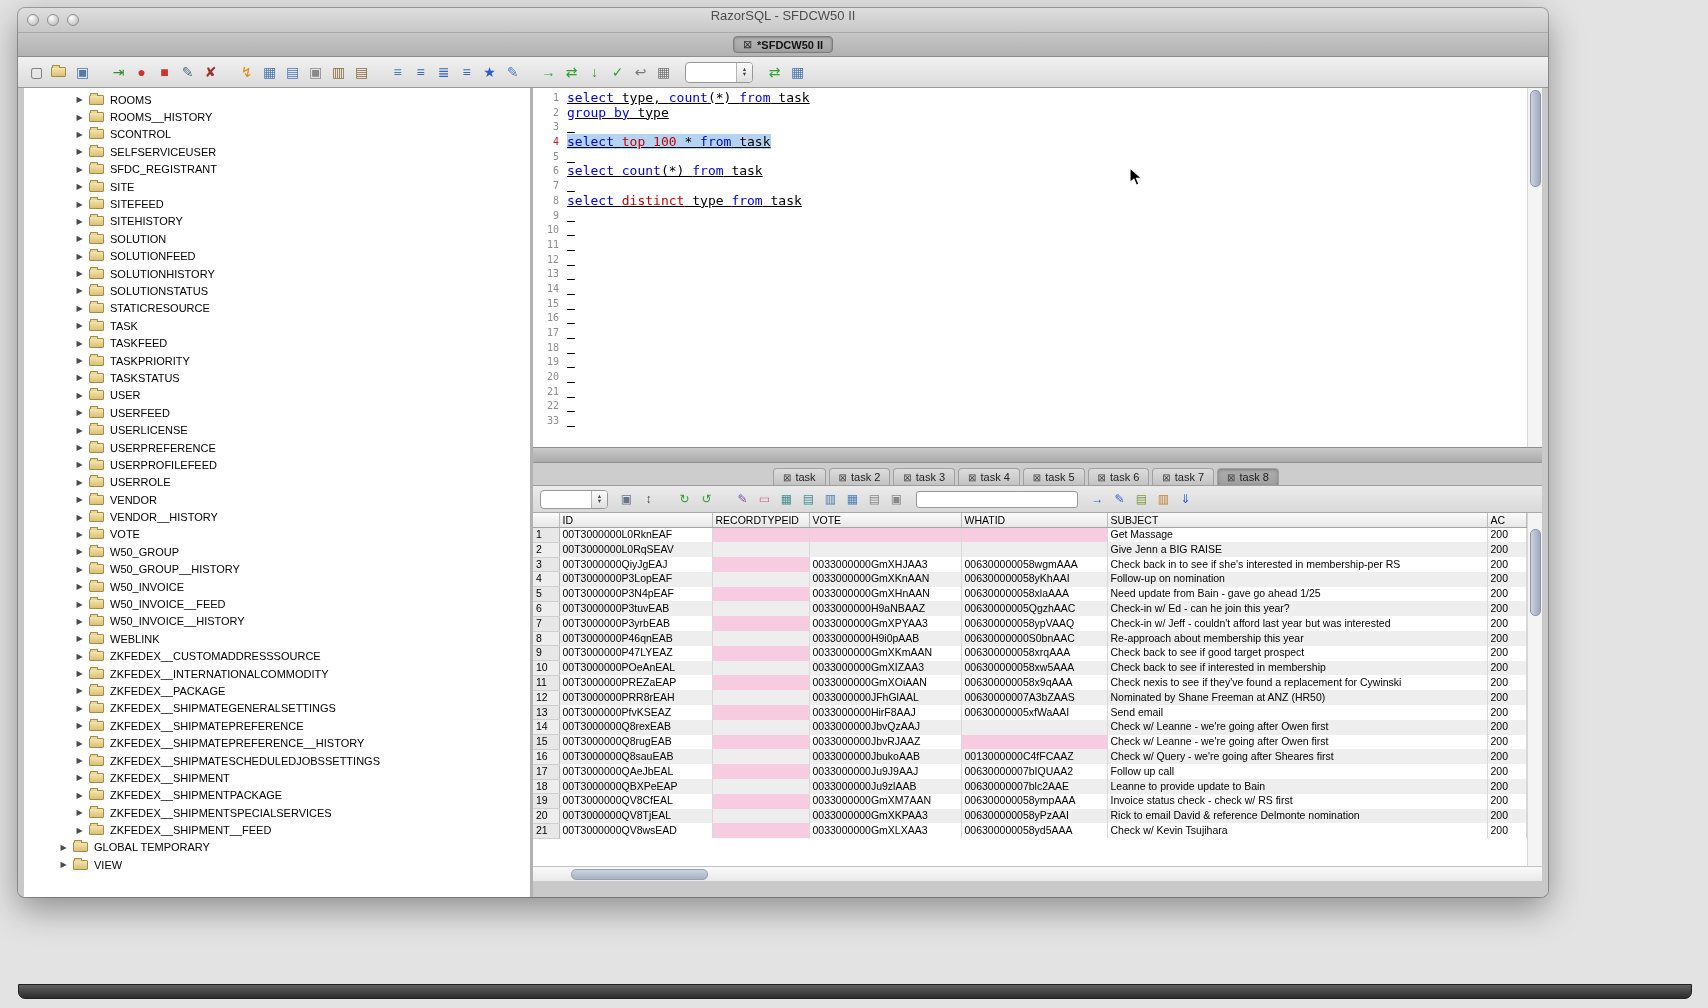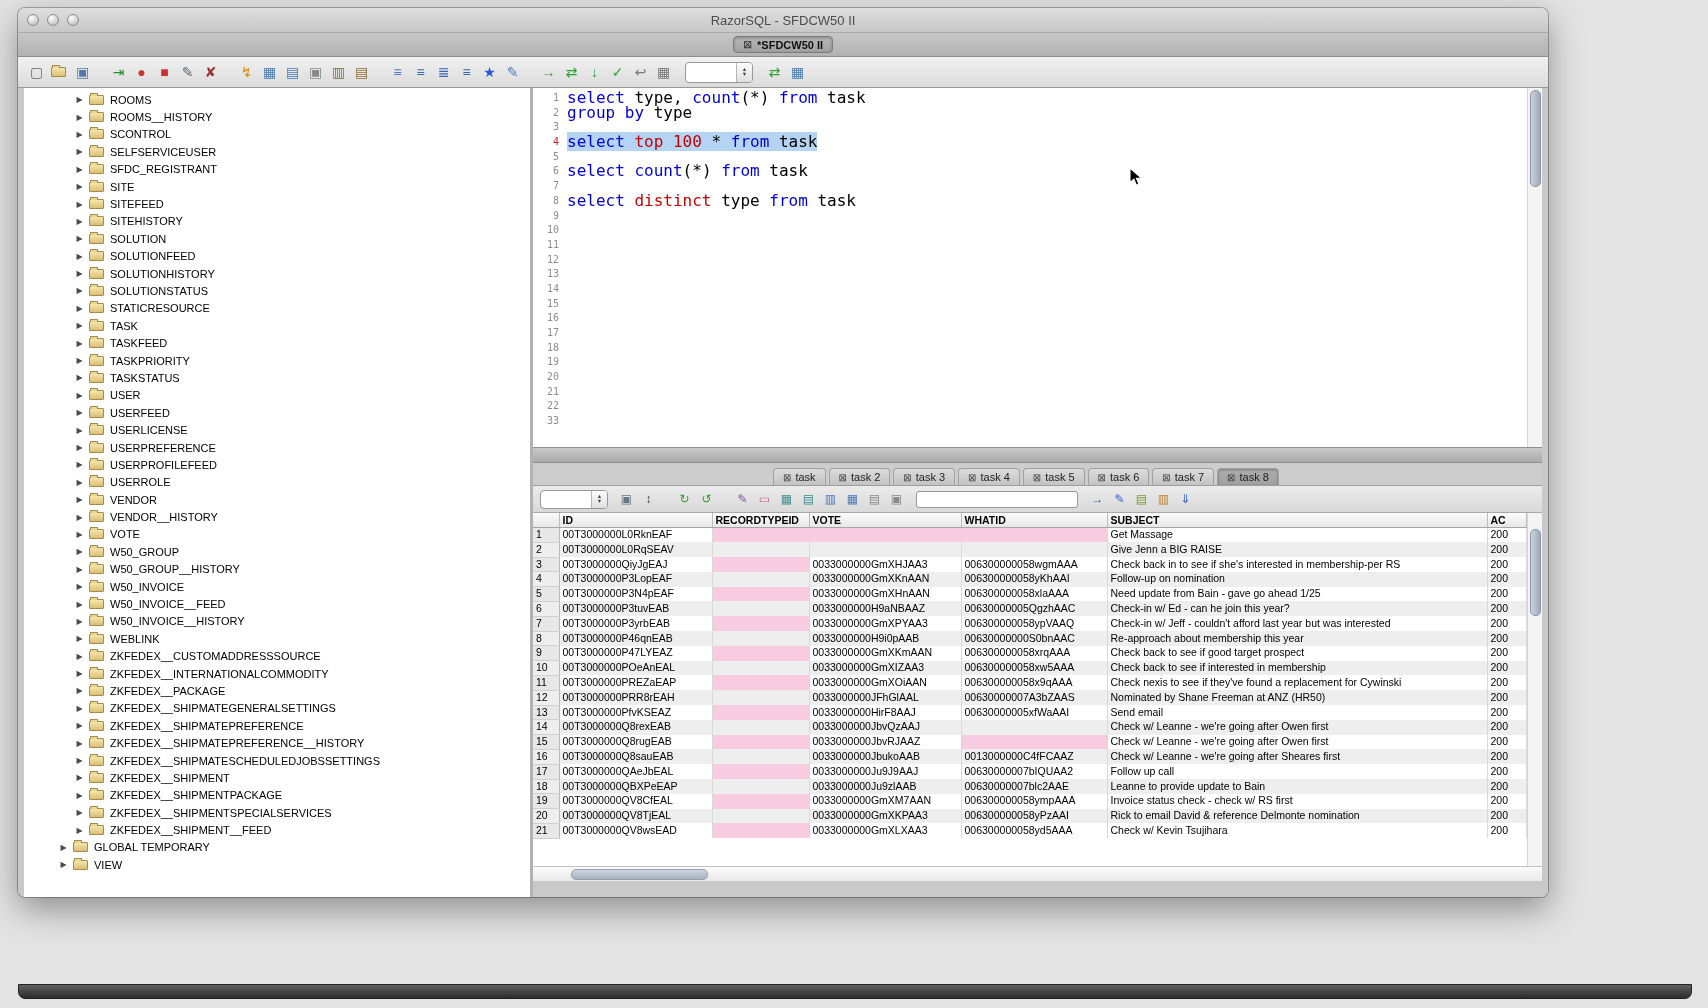--- a/index.html
+++ b/index.html
@@ -19,21 +19,21 @@
   .window{
     position:absolute;left:18px;top:8px;width:1530px;height:889px;
     background:#c9c9c9;border-radius:7px;
     box-shadow:0 12px 34px rgba(0,0,0,.38),0 0 0 1px rgba(0,0,0,.28);
     display:flex;flex-direction:column;overflow:hidden;
   }
   .titlebar{
     height:24px;flex:none;position:relative;
     background:linear-gradient(#dedede,#c7c7c7);
     border-bottom:1px solid #a9a9a9;
-    display:flex;align-items:center;
+    display:flex;
   }
   .traffic{position:absolute;left:9px;top:0;bottom:0;display:flex;align-items:center;gap:8px;}
   .light{
     width:12px;height:12px;border-radius:50%;box-sizing:border-box;
     background:radial-gradient(circle at 35% 30%,#ffffff,#c4c4c4 75%);
     border:1px solid #8f8f8f;
   }
   .title{flex:1;text-align:center;font-size:13px;color:#4d4d4d;}
   .tabstrip{
     height:23px;flex:none;
@@ -94,21 +94,21 @@
     border-radius:1px 1px 0 0;
   }
   .right-panel{flex:1;display:flex;flex-direction:column;min-width:0;background:#fff;}
   
   .editor{height:359px;flex:none;display:flex;position:relative;overflow:hidden;background:#fff;}
   .gutter{width:26px;flex:none;text-align:right;padding:3px 5px 0 0;
     font-family:"DejaVu Sans Mono",monospace;font-size:10px;color:#8c8c8c;}
   .gutter div{height:14.7px;line-height:14.7px;}
   .gutter .cur{color:#cc2222;}
   .code{flex:1;padding:3px 0 0 3px;font-family:"DejaVu Sans Mono",monospace;
-    font-size:16px;white-space:pre;overflow:hidden;}
+    font-size:13px;white-space:pre;overflow:hidden;text-decoration:underline;}
   .code > div{height:14.7px;line-height:14.7px;}
   .kw{color:#0000d6;} .rd{color:#c40000;} .pl{color:#000;}
   .linesel{background:#b5d4f3;}
   .ed-vscroll{position:absolute;right:0;top:0;bottom:0;width:14px;background:#f4f4f4;border-left:1px solid #d6d6d6;}
   .ed-vthumb{position:absolute;top:2px;left:2px;width:9px;height:95px;
     background:linear-gradient(90deg,#ccd2dd,#9fa9bd);border:1px solid #8c96a8;border-radius:5px;}
   .ed-status{
     height:16px;flex:none;background:#f0f0f0;border-top:1px solid #d2d2d2;
     font-size:10.5px;color:#111;text-align:center;line-height:16px;white-space:pre;overflow:hidden;
   }
@@ -132,21 +132,21 @@
     width:150px;height:15px;border:1px solid #989898;border-radius:3px;background:#fff;
     font-size:10px;padding:0 5px;margin:0 7px;outline:none;font-family:"Liberation Sans",sans-serif;
   }
   
   .grid-wrap{flex:1;min-height:0;position:relative;overflow:hidden;background:#fff;display:flex;}
   .grid-scrollpane{flex:1;overflow:hidden;}
   table.grid{border-collapse:collapse;table-layout:fixed;width:100%;font-size:10.5px;}
   .grid th{
     background:linear-gradient(#fbfbfb,#e7e7e7);
     border-right:1px solid #bcbcbc;border-bottom:1px solid #a5a5a5;
-    height:14px;padding:0 3px;text-align:left;font-weight:bold;color:#000;
+    height:14px;padding:0 3px;text-align:left;font-weight:normal;color:#000;
     overflow:hidden;white-space:nowrap;
   }
   .grid td{
     height:13.8px;line-height:13.8px;padding:0 3px;border-right:1px solid #d9d9d9;
     overflow:hidden;white-space:nowrap;color:#000;background:#fff;
   }
   .grid tr:nth-child(even) td{background:#eeeeee;}
   .grid td.num{background:#e7e7e7;border-right:1px solid #b9b9b9;border-bottom:1px solid #cfcfcf;}
   .grid td.pink{background:#f8cce0;}
   .grid-vscroll{width:14px;flex:none;background:#f4f4f4;border-left:1px solid #d6d6d6;position:relative;}
@@ -729,21 +729,21 @@
                   <td class="pink"></td>
                   <td>Check w/ Leanne - we're going after Owen first</td>
                   <td>200</td>
                 </tr>
                 <tr>
                   <td class="num">16</td>
                   <td>00T3000000Q8sauEAB</td>
                   <td class="pink"></td>
                   <td>0033000000JbukoAAB</td>
                   <td>0013000000C4fFCAAZ</td>
-                  <td>Check w/ Leanne - we're going after Sheares first</td>
+                  <td>Check w/ Query - we're going after Sheares first</td>
                   <td>200</td>
                 </tr>
                 <tr>
                   <td class="num">17</td>
                   <td>00T3000000QAeJbEAL</td>
                   <td class="pink"></td>
                   <td>0033000000Ju9J9AAJ</td>
                   <td>00630000007bIQUAA2</td>
                   <td>Follow up call</td>
                   <td>200</td>

